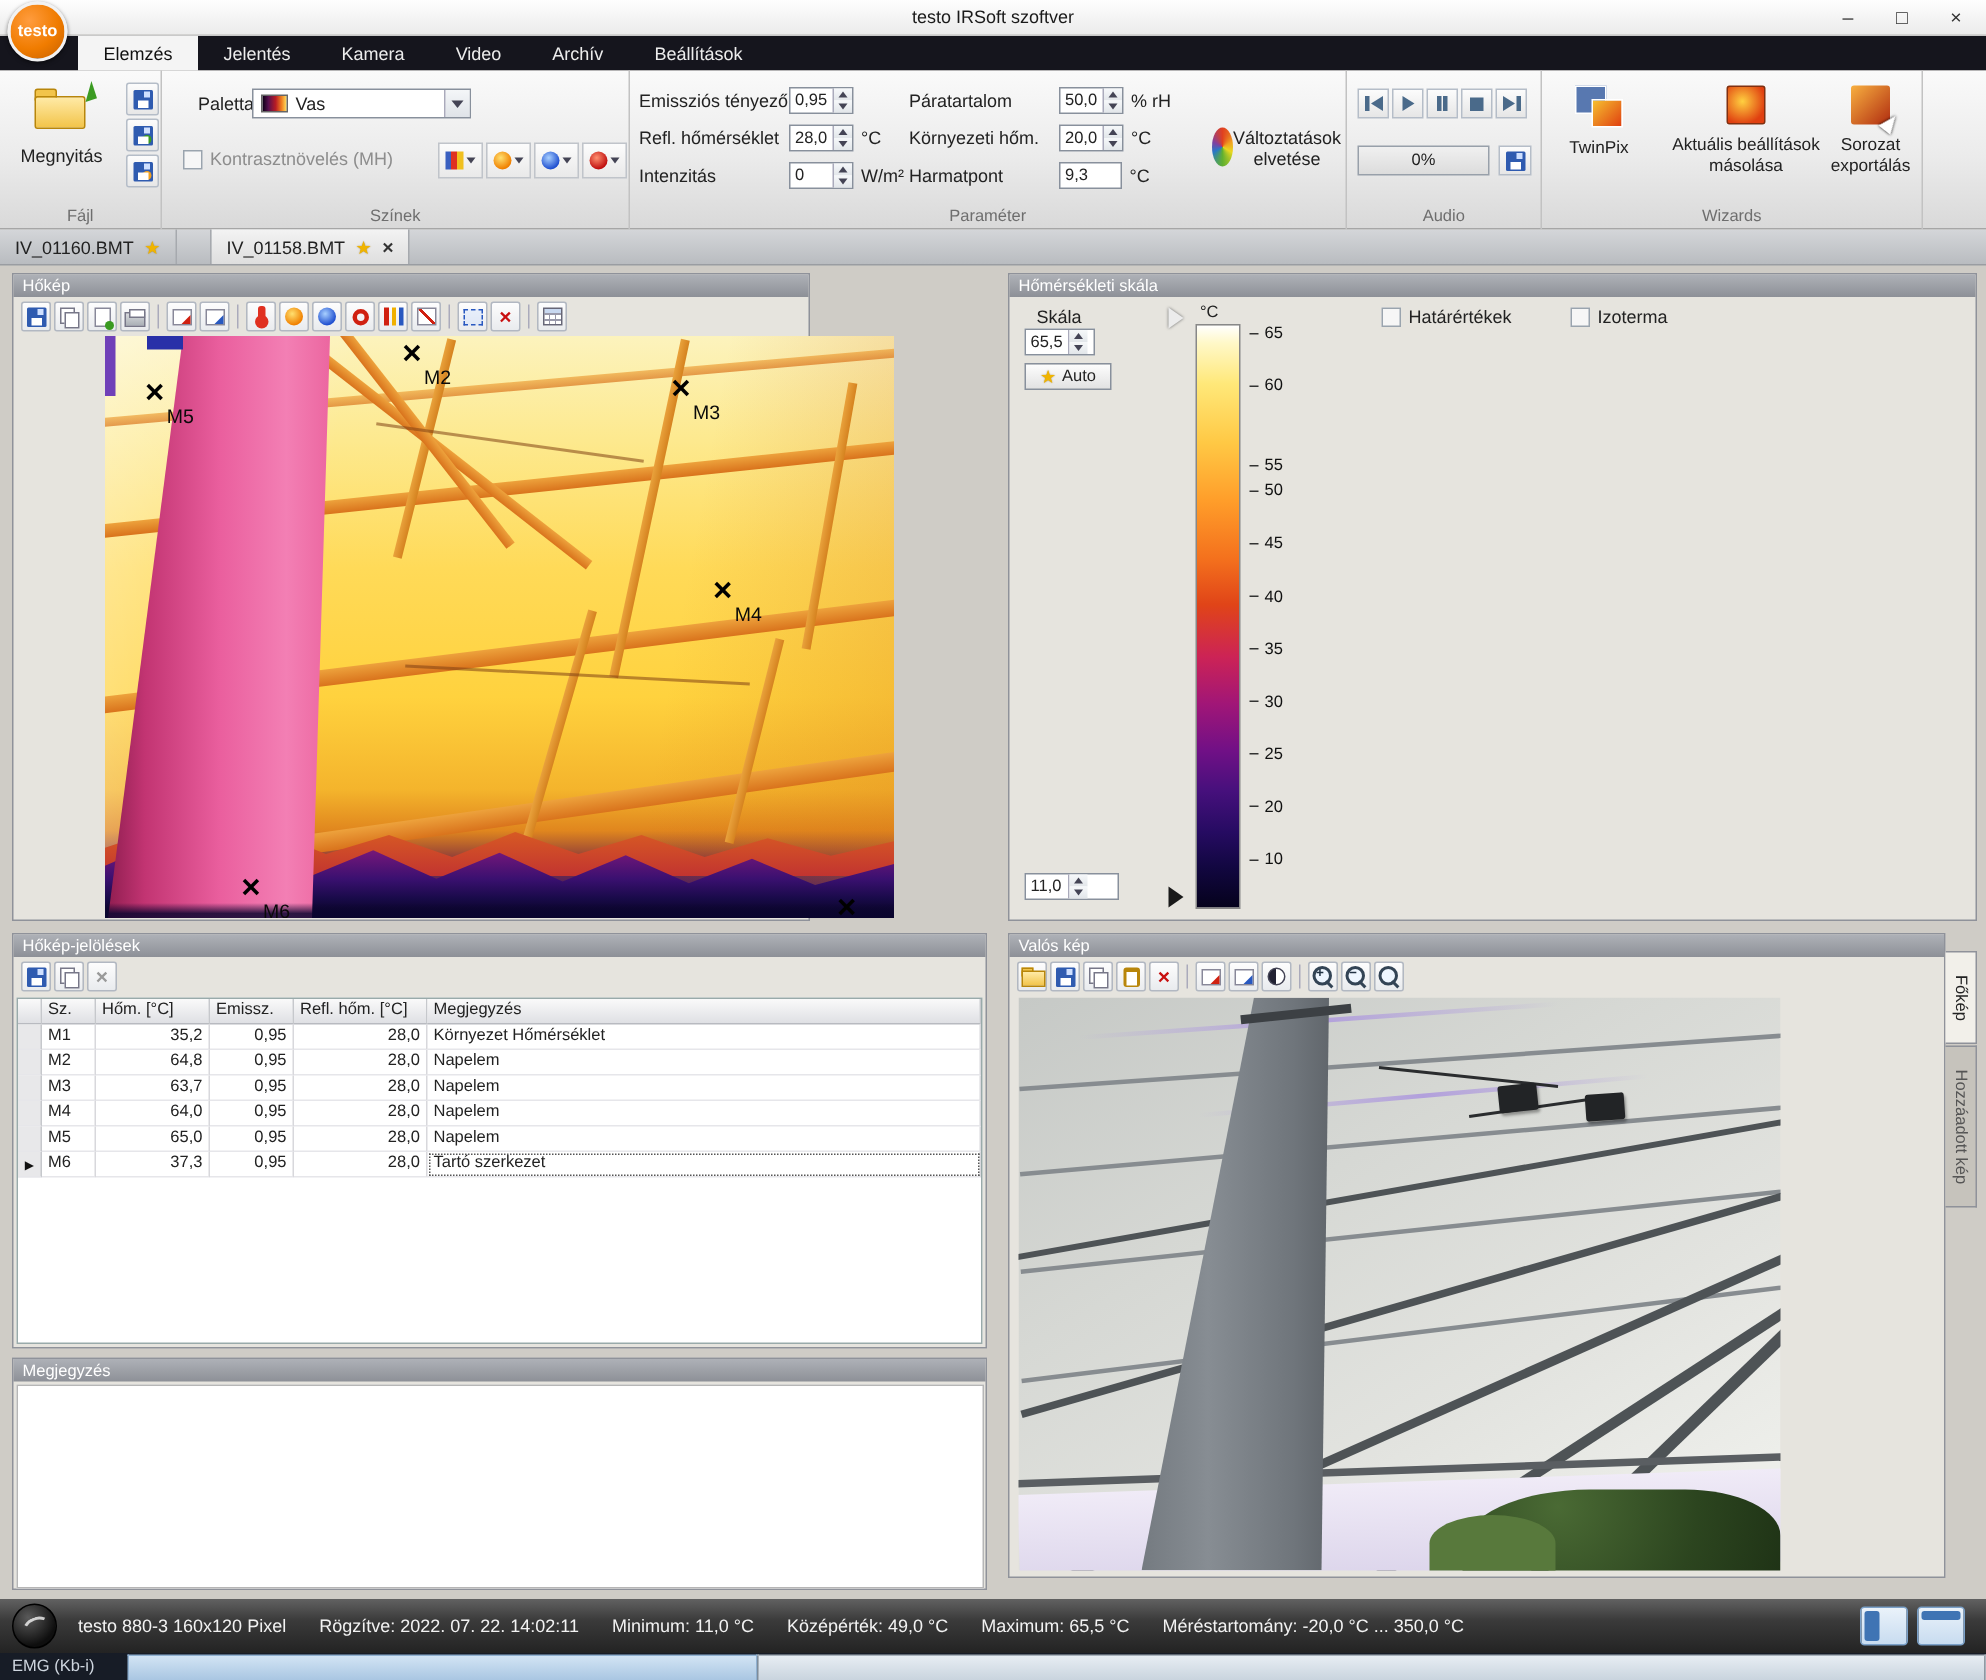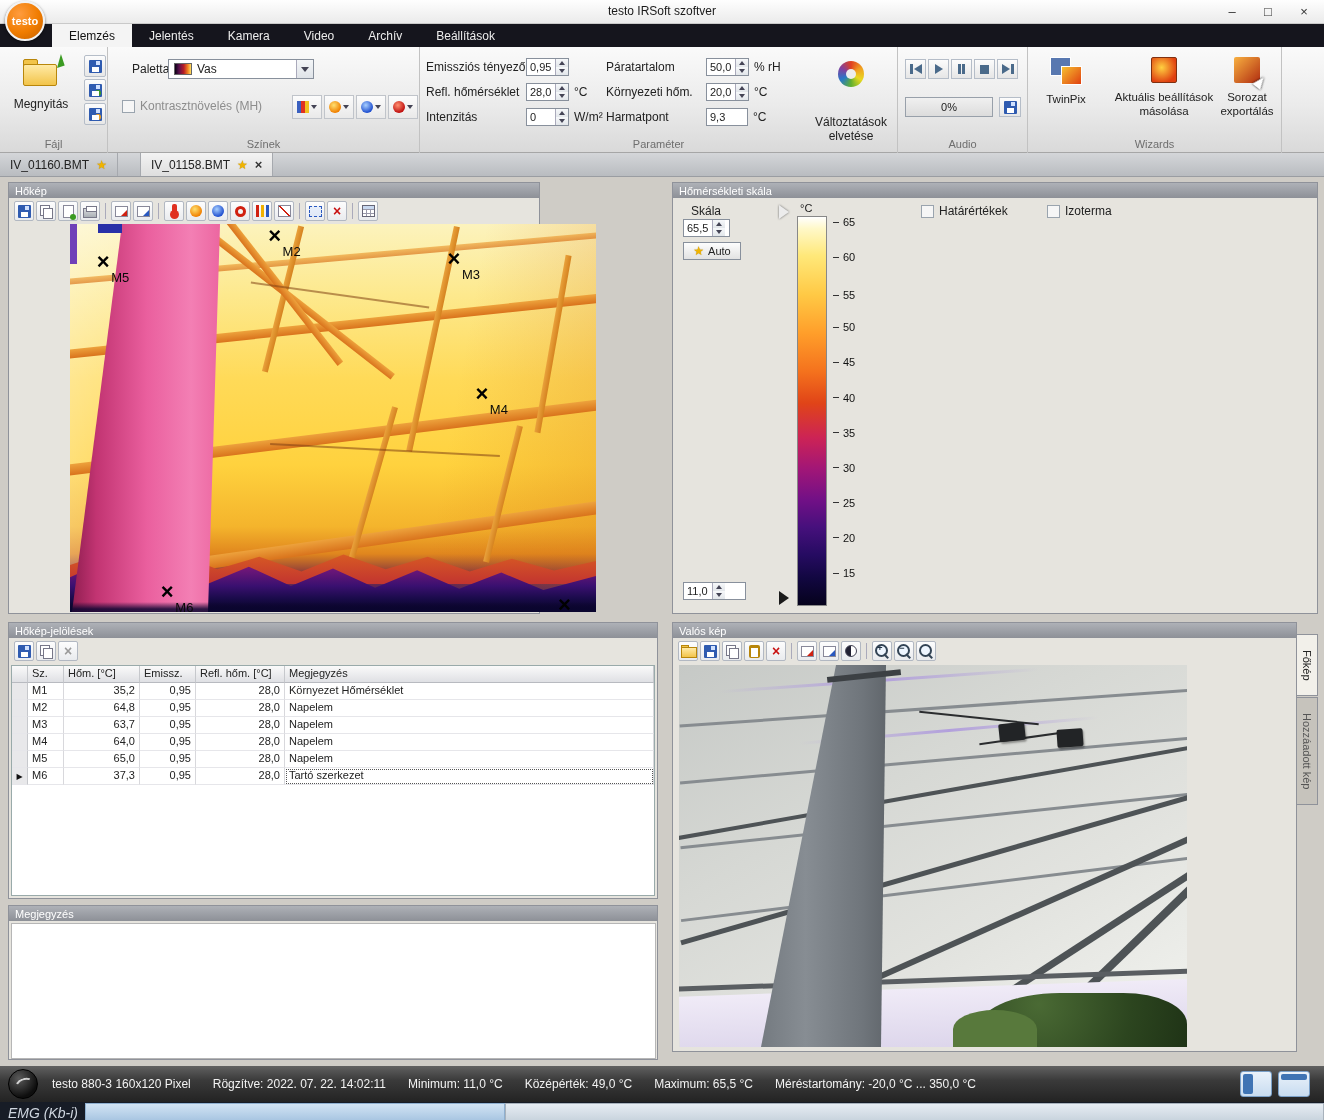--- a/index.html
+++ b/index.html
@@ -80,21 +80,21 @@
   .param-row { position:absolute; display:flex; align-items:center; height:20px; font-size:12px; }
   .plabel { width:100px; }
   .spin { display:flex; height:18px; border:1px solid #88909c; background:#fff; }
   .spin .val { width:28px; padding:2px 3px; font-size:11px; }
   .spin .arrs { width:13px; border-left:1px solid #aab; display:flex; flex-direction:column; }
   .spin .au,.spin .ad { flex:1; display:flex; align-items:center; justify-content:center;
     background:linear-gradient(#f6f8fa,#e2e6ea); }
   .pbox { width:42px; height:18px; border:1px solid #88909c; background:#fff; font-size:11px; padding:2px 3px; }
   .punit { margin-left:5px; }
   .discardbtn { position:absolute; left:388px; top:8px; width:86px; height:88px; display:flex;
-    flex-direction:column; align-items:center; justify-content:space-between; text-align:center; font-size:12px; }
+    align-items:center; justify-content:center; text-align:center; font-size:12px; }
   .i-gear { width:26px; height:26px; border-radius:50%; position:relative; margin:6px 0 8px;
     background:conic-gradient(#e04020,#f0a020,#e8d820,#60b030,#2878c8,#8040a0,#e04020); }
   .i-gear::after { content:""; position:absolute; inset:8px; background:#ededed; border-radius:50%; }
 
   
   .mediarow { position:absolute; left:7px; top:12px; display:flex; gap:2px; }
   .mbtn { width:21px; height:20px; border:1px solid #b5bdc8; background:linear-gradient(#fcfcfc,#e6e6e6);
     display:flex; align-items:center; justify-content:center; gap:1px; }
   .sh-tri { width:0; height:0; border-top:5px solid transparent; border-bottom:5px solid transparent; border-left:8px solid #4a6a8a; }
   .sh-tri.rev { border-left:none; border-right:8px solid #4a6a8a; }
@@ -275,21 +275,21 @@
     background:linear-gradient(#eaf2fa,#c8dcf0); border-radius:3px; }
   .st-ic.split::before { content:""; position:absolute; left:2px; top:2px; bottom:2px; width:10px; background:#3f74b4; border-radius:2px; }
   .st-ic.bar::before { content:""; position:absolute; left:2px; top:2px; right:2px; height:6px; background:#3f74b4; border-radius:2px; }
 
   
   .taskbar { position:absolute; left:0; top:1102px; width:1324px; height:18px; background:#171c26; }
   .tb-frag1 { position:absolute; left:85px; top:1103px; width:420px; height:17px;
     background:linear-gradient(#d2e4f4,#a9c6e2); border:1px solid #8fb0d0; border-bottom:none; }
   .tb-frag2 { position:absolute; left:505px; top:1103px; width:819px; height:17px;
     background:linear-gradient(#e7edf3,#c9d4de); border:1px solid #a8b2bc; border-bottom:none; }
-  .tb-text { position:absolute; left:8px; top:1105px; font-size:14px; color:#cfd6df;font-style:italic; }
+  .tb-text { position:absolute; left:8px; top:1105px; font-size:11px; color:#cfd6df; }
 </style>
 </head>
 <body>
 
 <div class="titlebar">
   <div class="win-title">testo IRSoft szoftver</div>
   <div class="win-controls">
     <span class="wbtn">–</span>
     <span class="wbtn">□</span>
     <span class="wbtn">×</span>
@@ -650,21 +650,21 @@
   <div class="scalebar"></div>
   <div id="scale-ticks">
       <div class="tick" style="top: 1px;">
         <div class="tick-line"></div>
         <div class="tick-label">65</div>
       </div>
       <div class="tick" style="top: 36.1px;">
         <div class="tick-line"></div>
         <div class="tick-label">60</div>
       </div>
-      <div class="tick" style="top: 74px;">
+      <div class="tick" style="top: 89px;">
         <div class="tick-line"></div>
         <div class="tick-label">55</div>
       </div>
       <div class="tick" style="top: 106.3px;">
         <div class="tick-line"></div>
         <div class="tick-label">50</div>
       </div>
       <div class="tick" style="top: 141.4px; align-items: center;">
         <div class="tick-line"></div>
         <div class="tick-label">45</div>
@@ -684,21 +684,21 @@
       <div class="tick" style="top: 281.8px;">
         <div class="tick-line"></div>
         <div class="tick-label">25</div>
       </div>
       <div class="tick" style="top: 316.9px;">
         <div class="tick-line"></div>
         <div class="tick-label">20</div>
       </div>
       <div class="tick" style="top: 352px;">
         <div class="tick-line"></div>
-        <div class="tick-label">15</div>
+        <div class="tick-label">10</div>
       </div>
     </div>
   <span class="tri-r-dark" style="left:106px;top:408px"></span>
   <div class="spin" style="position:absolute;left:10px;top:399px;width:63px">
     <span class="val">11,0</span>
     <span class="arrs">
       <span class="au">
           <span class="tri-up-s"></span>
         </span>
       <span class="ad">

